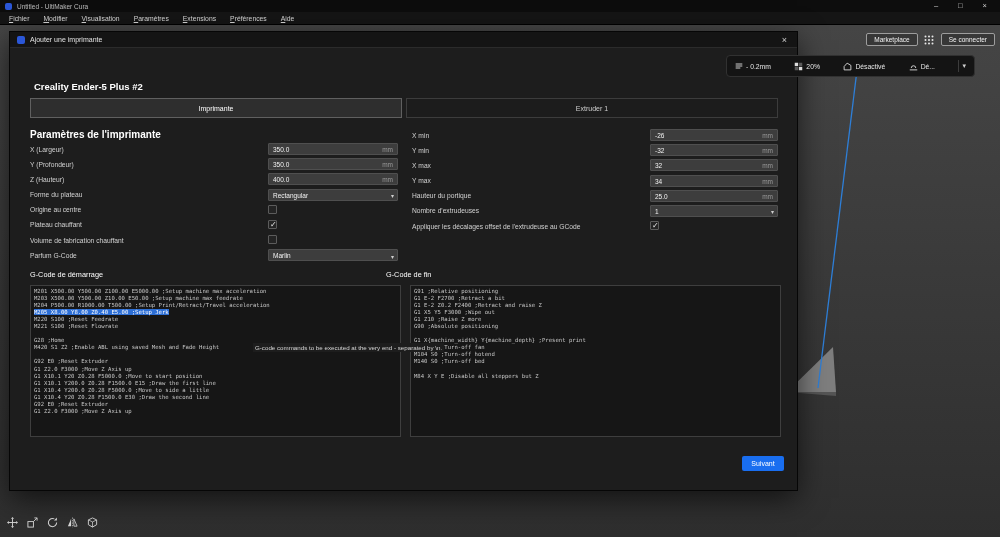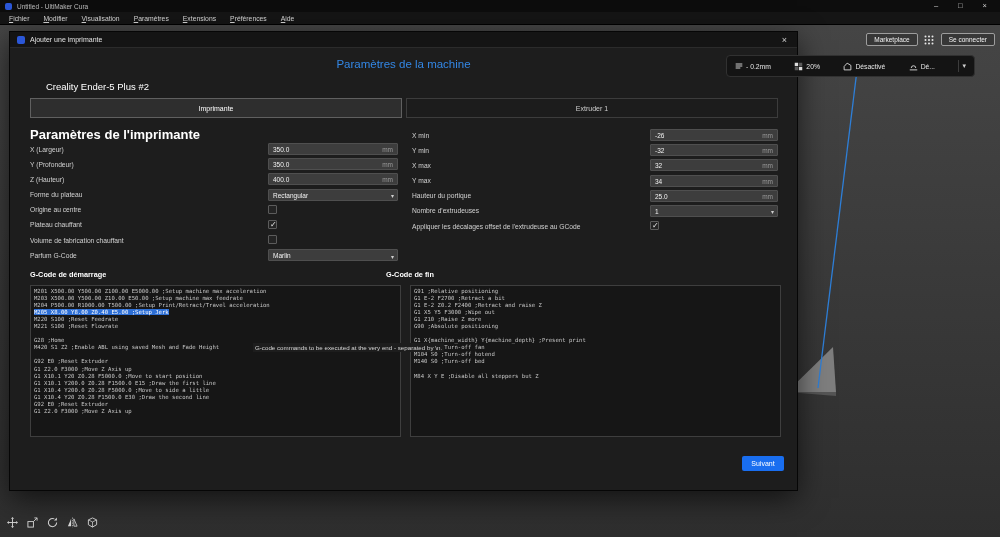--- a/index.html
+++ b/index.html
@@ -34,40 +34,40 @@
   .dock-chev{font-size:7px;color:#cfcfcf}
 
   
   .wizard{position:absolute;left:10px;top:32px;width:787px;height:458px;background:#1d1d1d;z-index:10;box-shadow:0 0 0 1px #060606,0 8px 28px rgba(0,0,0,.65)}
   .wizard-titlebar{position:absolute;left:0;top:0;width:100%;height:16px;background:#141414;border-bottom:1px solid #2b2b2b;display:flex;align-items:center;padding:0 7px}
   .wizard-logo{width:8px;height:8px;border-radius:2px;background:#2b57d8;flex:0 0 auto}
   .wizard-title{font-size:7px;color:#e2e2e2;margin-left:5px}
   .wizard-close{margin-left:auto;font-size:9px;color:#cfcfcf;padding:0 3px}
 
   .dialog-title{position:absolute;left:0;top:26px;width:100%;text-align:center;font-size:11.5px;color:var(--dialog_title,#3387e5)}
-  .machine-name{position:absolute;left:36px;top:49px;font-size:9.5px;font-weight:normal;color:#fff}
+  .machine-name{position:absolute;left:24px;top:49px;font-size:9.5px;font-weight:bold;color:#fff}
 
   .tabs{position:absolute;left:20px;top:66px;width:748px;height:20px;display:flex;gap:4px}
   .tab{flex:1;border:1px solid #3c3c3c;background:#1c1c1c;color:#cfcfcf;font-size:7px;display:flex;align-items:center;justify-content:center}
   .tab.active{background:#2e2e2e;border-color:#606060;color:#fff}
 
   .col{position:absolute;top:96px}
   .col.left{left:20px;width:368px}
   .col.right{left:402px;width:366px}
-  .sec-title{font-size:13px;font-weight:bold;color:#fff;height:14px;line-height:14px}
+  .sec-title{font-size:10px;font-weight:bold;color:#fff;height:14px;line-height:14px}
   .frow{position:relative;height:15.2px}
   .flabel{position:absolute;left:0;top:3.5px;font-size:6.7px;color:#d2d2d2;white-space:nowrap}
   .ctl{position:absolute;left:238px;right:0;top:1px;height:12px;background:#3d3d3d;border:1px solid #4f4f4f;border-radius:1px}
   .ctl .val{position:absolute;left:4px;top:2px;font-size:6.5px;color:#f2f2f2;white-space:nowrap}
   .ctl .unit{position:absolute;right:4px;top:2px;font-size:6.5px;color:#9b9b9b}
   .ctl .chev{position:absolute;right:3px;top:2.5px;font-size:6px;color:#cfcfcf}
   .checkbox{position:absolute;left:238px;top:2px;width:9px;height:9px;background:#242424;border:1px solid #5c5c5c;border-radius:1px}
   .checkbox.checked::after{content:"✓";position:absolute;left:1px;top:-1px;font-size:8px;color:#eaeaea}
 
-  .gcode-title{position:absolute;top:238px;font-size:7.3px;font-weight:bold;color:#fff}
+  .gcode-title{position:absolute;top:238px;font-size:7.3px;font-weight:normal;color:#fff}
   #gstart-title{left:20px} #gend-title{left:376px}
   .gcode{position:absolute;top:253px;height:152px;background:#161616;border:1px solid #3e3e3e;padding:2px 3px;overflow:hidden;font-family:"DejaVu Sans Mono",monospace;font-size:5.6px;color:#c6c6c6}
   #gstart{left:20px;width:371px} #gend{left:400px;width:371px}
   .gline{height:7.05px;white-space:pre}
   .gline .hl{background:var(--selection,#2d6fd6);color:#fff}
 
   .next-btn{position:absolute;left:732px;top:424px;width:42px;height:15px;background:var(--accent,#196ef0);border-radius:2px;color:#fff;font-size:7px;display:flex;align-items:center;justify-content:center}
 
   .tooltip{position:absolute;left:253px;top:343px;z-index:45;font-size:6.2px;color:#d8d8d8;background:#1d1d1d;padding:1px 2px;white-space:nowrap}
 
@@ -162,21 +162,20 @@
     </div>
   </div>
 
   <div class="wizard">
     <div class="wizard-titlebar">
       <div class="wizard-logo"></div>
       <span class="wizard-title">Ajouter une imprimante</span>
       <span class="wizard-close">×</span>
     </div>
 
-    <div class="dialog-title">Paramètres de la machine</div>
     <div class="machine-name">Creality Ender-5 Plus #2</div>
 
     <div class="tabs">
         <div class="tab active">Imprimante</div>
         <div class="tab">Extruder 1</div>
       </div>
 
     <div class="col left">
       <div class="sec-title">Paramètres de l'imprimante</div>
       <div>

